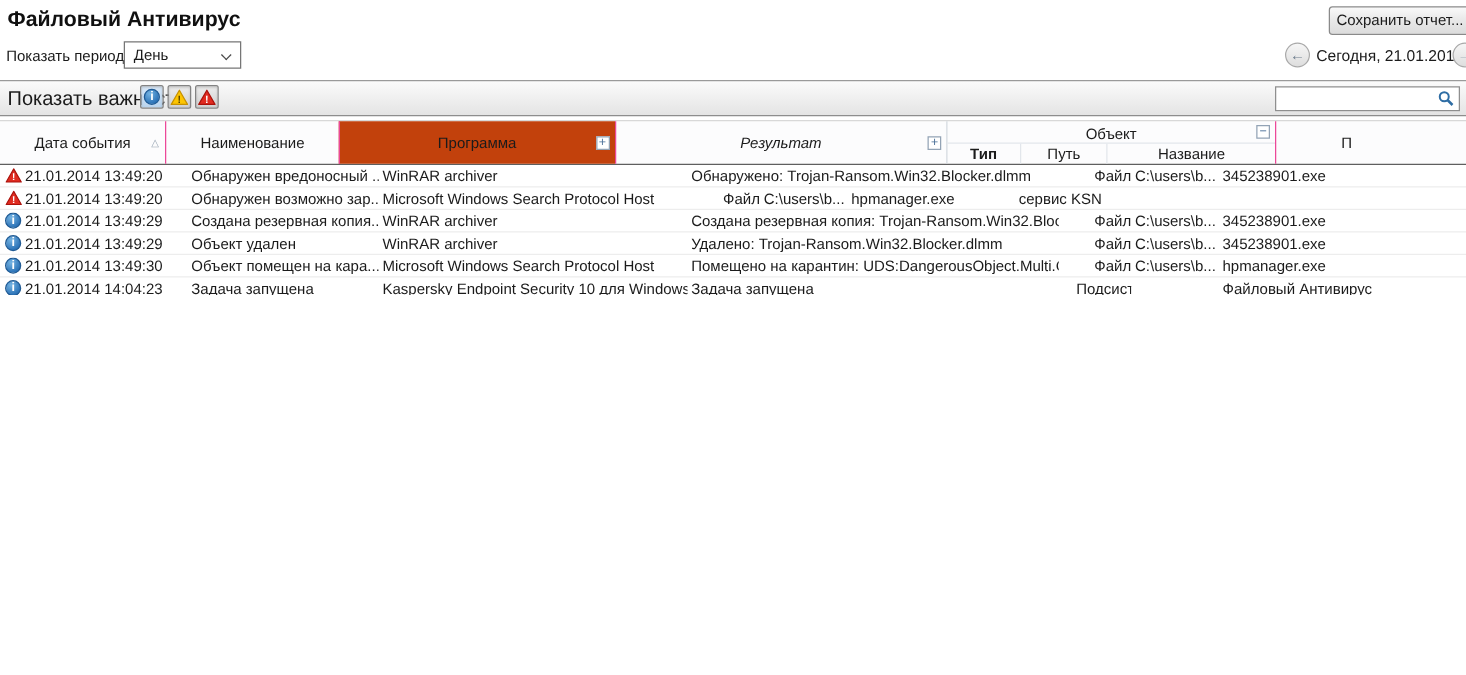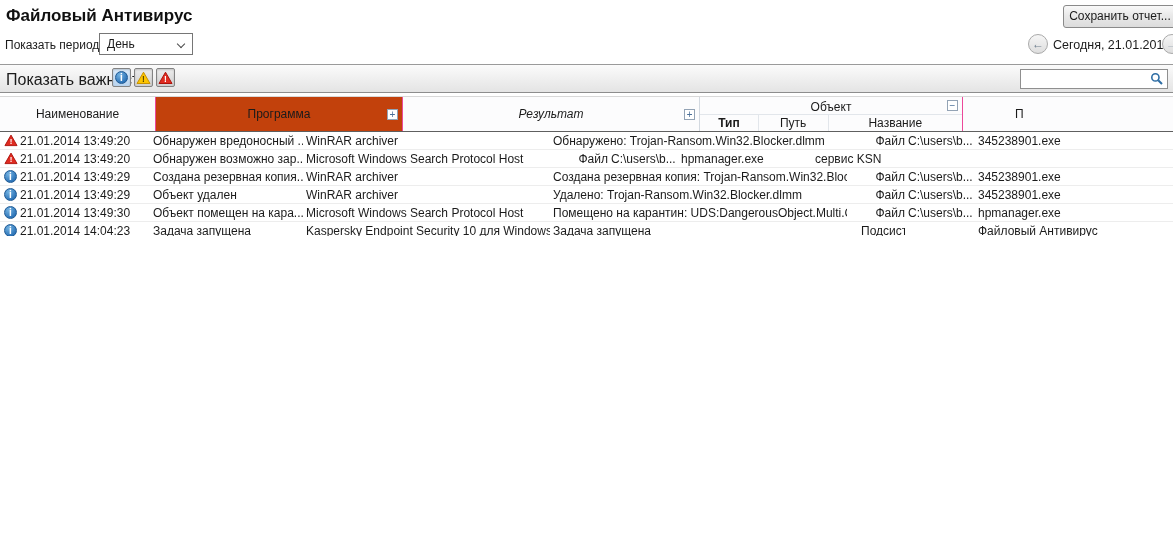--- a/index.html
+++ b/index.html
@@ -157,20 +157,24 @@
 </div>
 <div class="abs" id="search-wrap">
   <input id="search-input" value="" style="">
   <svg id="search-icon" width="14" height="14" viewBox="0 0 14 14">
     <circle cx="5.4" cy="5.4" r="3.6" fill="none" stroke="#2e6da4" stroke-width="1.6"></circle>
     <line x1="8.2" y1="8.2" x2="12" y2="12" stroke="#2e6da4" stroke-width="2"></line>
   </svg>
 </div>
 
 <div class="abs" id="grid-header">
+  <div class="hcell w-date">
+    <span>Дата события</span>
+    <span class="sort-asc">△</span>
+  </div>
   <div class="hcell w-name">
     <span>Наименование</span>
   </div>
   <div class="hcell w-prog hl">
     <span>Программа</span>
     <span class="expbox">+</span>
   </div>
   <div class="hcell w-res">
     <span>Результат</span>
     <span class="expbox">+</span>

